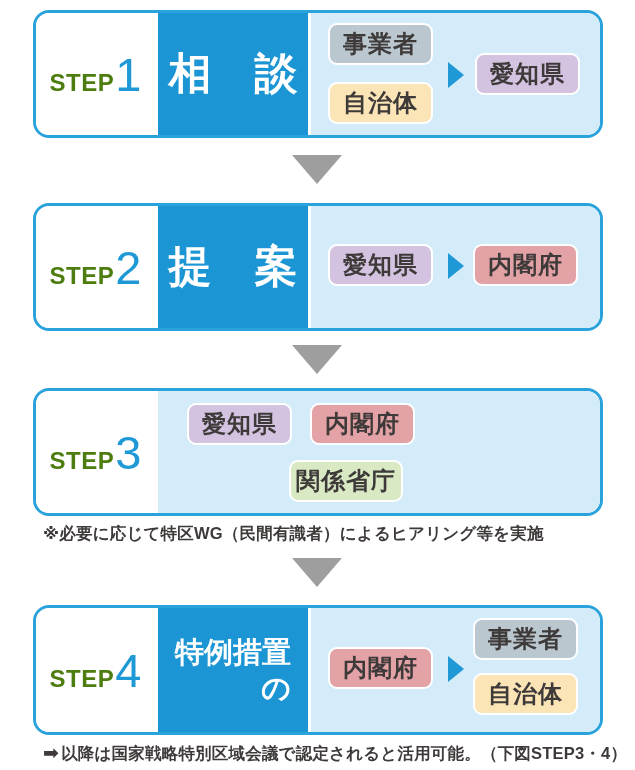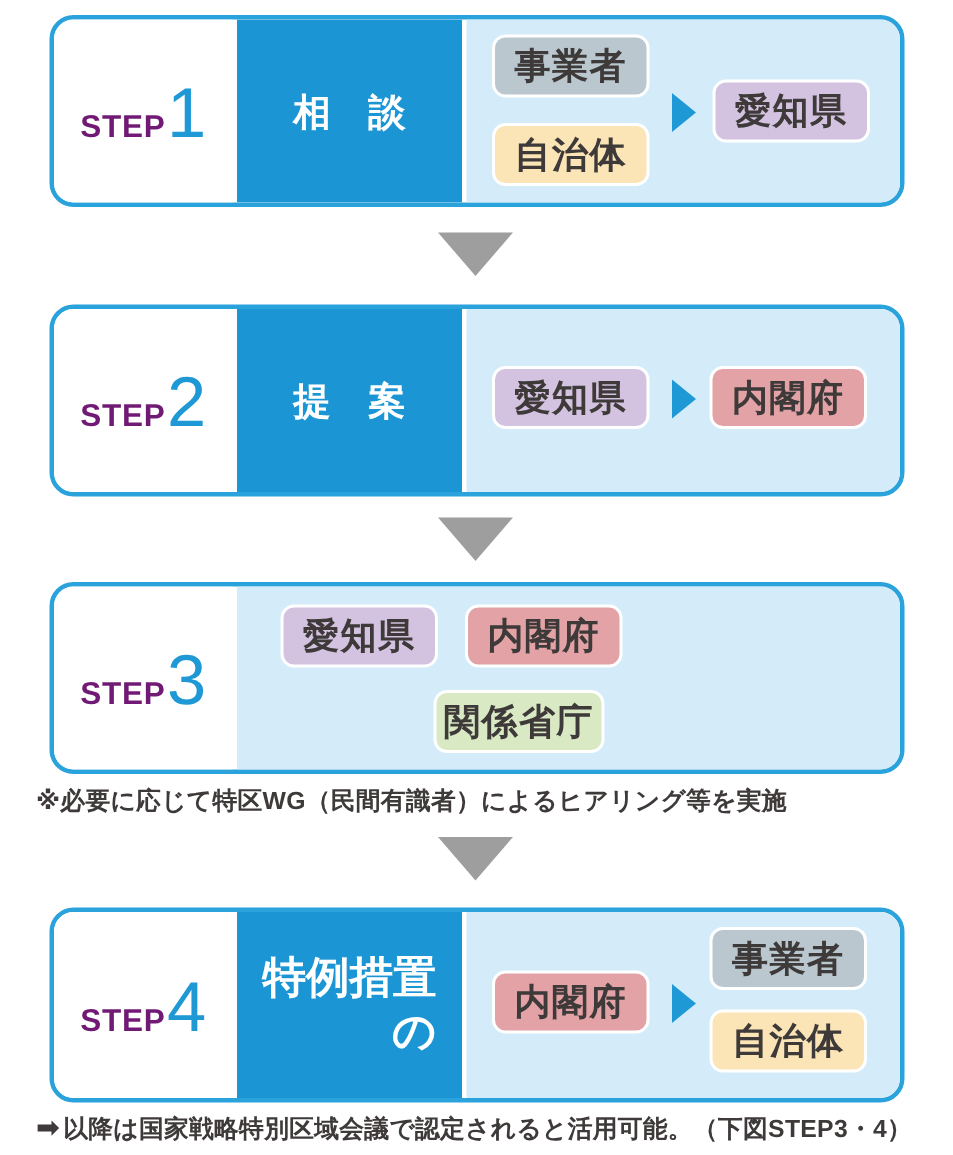--- a/index.html
+++ b/index.html
@@ -11,27 +11,27 @@
   .step-row{
     position:absolute;left:33px;width:570px;height:128px;
     background:#ffffff;border:3px solid #2aa2db;border-radius:16px;
     display:flex;box-sizing:border-box;overflow:hidden;
   }
   .step-box{
     width:119px;flex:0 0 119px;background:#ffffff;
     display:flex;align-items:center;justify-content:center;
     border-radius:12px 0 0 12px;
   }
-  .step-word{font-size:21px;font-weight:600;color:#701a75;letter-spacing:0.5px;}
+  .step-word{font-size:24px;font-weight:600;color:#4d7c0f;letter-spacing:0.5px;}
   .step-num{font-size:47px;font-weight:500;color:#1f99d6;line-height:1;margin-left:1px;}
   .step-label-wrap{display:flex;align-items:baseline;}
   .title-box{
     width:150px;flex:0 0 150px;background:#1b95d3;margin-left:3px;
     display:flex;align-items:center;justify-content:center;
-    color:#ffffff;font-weight:bold;font-size:25px;text-align:center;
+    color:#ffffff;font-weight:bold;font-size:43px;text-align:center;
   }
   .title-box.small{font-size:29px;line-height:1.25;text-align:right;}
   .panel{
     flex:1;background:#d4ecf9;margin-left:3px;position:relative;
     border-radius:0 12px 12px 0;
   }
   .entity{
     position:absolute;width:105px;height:42px;box-sizing:border-box;
     border:2px solid #ffffff;border-radius:9px;
     display:flex;align-items:center;justify-content:center;
@@ -49,21 +49,21 @@
     border-top:13px solid transparent;
     border-bottom:13px solid transparent;
   }
   .down-arrow{
     position:absolute;left:292px;width:0;height:0;
     border-left:25px solid transparent;
     border-right:25px solid transparent;
     border-top:29px solid #9e9e9e;
   }
   .note{
-    position:absolute;left:24px;color:#3e3a39;font-weight:bold;
+    position:absolute;left:43px;color:#3e3a39;font-weight:bold;
     font-size:16.5px;white-space:nowrap;letter-spacing:0.2px;
   }
   .footer-arrow{font-size:19px;margin-right:2px;color:#3e3a39;}
 </style>
 </head>
 <body>
 
 <div class="step-row" style="top:10px;">
   <div class="step-box">
     <div class="step-label-wrap">

